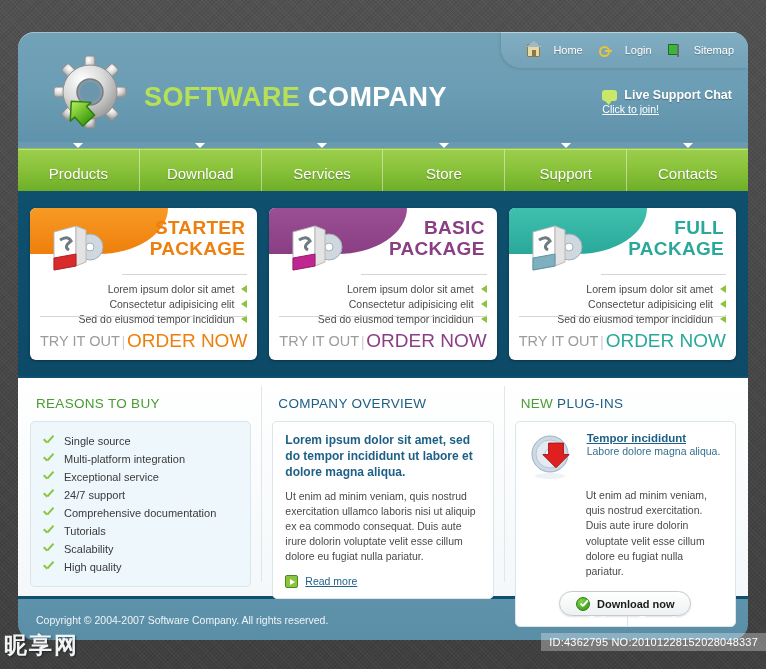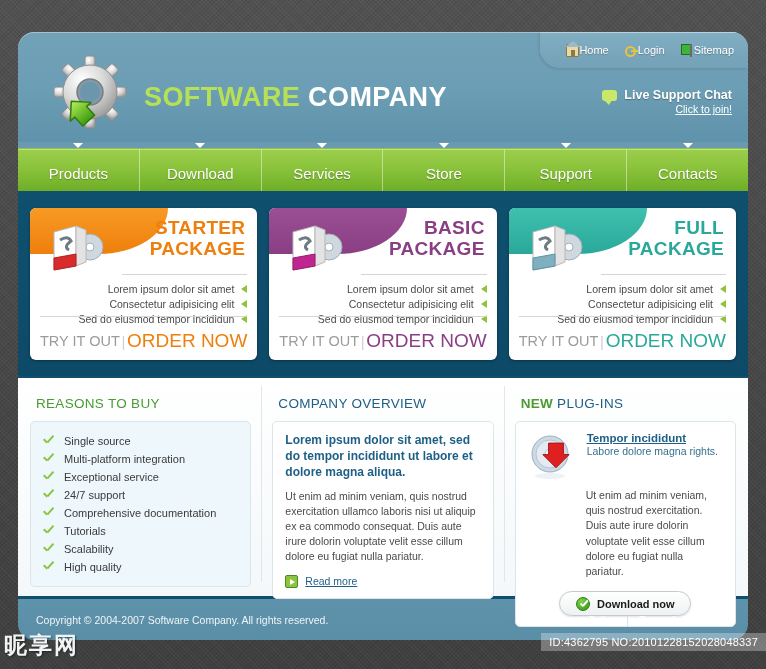--- a/index.html
+++ b/index.html
@@ -26,21 +26,21 @@
     overflow:hidden;
   }
   .topbar {
     position:absolute; right:0; top:0; height:36px;
     padding:0 14px 0 26px;
     background:linear-gradient(180deg,#82aec2 0%,#73a1b7 100%);
     border-bottom-left-radius:20px;
     box-shadow:inset 0 1px 0 rgba(255,255,255,.45), -1px 1px 3px rgba(0,0,0,.12);
     display:flex; align-items:center; gap:16px;
   }
-  .toplink { display:flex; align-items:center; gap:0; cursor:pointer;justify-content:center; }
+  .toplink { display:flex; align-items:center; gap:13px; cursor:pointer;justify-content:center; }
   .toplink span.lbl { color:#fff; font-size:11px; text-shadow:0 1px 1px rgba(0,0,0,.25); }
   .ic { width:13px; height:13px; display:inline-block; position:relative; }
 
   .ic-home { background:#e8d9a8; border:1px solid #8c7a45; border-radius:1px; }
   .ic-home::before { content:""; position:absolute; left:-2px; top:-4px; width:0; height:0;
     border-left:8px solid transparent; border-right:8px solid transparent; border-bottom:6px solid #9fb9c6; }
   .ic-home::after { content:""; position:absolute; left:4px; top:5px; width:4px; height:7px; background:#8c7a45; }
 
   .ic-key { background:transparent; }
   .ic-key::before { content:""; position:absolute; left:0; top:2px; width:7px; height:7px;
@@ -55,21 +55,21 @@
   .logo-wrap { position:absolute; left:30px; top:20px; display:flex; align-items:center; gap:12px; }
   .gear { position:relative; width:84px; height:84px; }
   .gear svg { display:block; }
   .brand-txt { padding-top:6px; }
   .brand-main { font-size:27px; font-weight:bold; letter-spacing:.4px; line-height:1; }
   .brand-main .b1 { color:#b6e055; }
   .brand-main .b2 { color:#ffffff; }
   .brand-sub { color:#ffffff; font-size:11.5px; letter-spacing:.9px; margin-top:5px; }
 
   .support {
-    position:absolute; right:16px; top:56px; text-align:right;
+    position:absolute; right:16px; top:56px; text-align:left;
   }
   .support-row { display:flex; align-items:center; justify-content:flex-end; gap:7px; }
   .bubble { width:15px; height:11px; background:#c9e86a; border-radius:3px; position:relative; }
   .bubble::after { content:""; position:absolute; left:2px; bottom:-4px; width:0; height:0;
     border-left:5px solid transparent; border-right:3px solid transparent; border-top:5px solid #c9e86a; }
   .support-title { color:#fff; font-size:12.5px; font-weight:bold; text-shadow:0 1px 1px rgba(0,0,0,.3); }
   .support-link { color:#fff; font-size:10.5px; text-decoration:underline; cursor:pointer; margin-top:1px; }
 
   
   .navbar {
@@ -148,21 +148,21 @@
     background:linear-gradient(180deg,#ffffff 0%,#f4f8fa 100%);
     padding:8px 12px 14px 12px;
     display:flex; gap:10px; height:220px;
     border-top:2px solid #0f4f70;
   }
   .col { flex:1; display:flex; flex-direction:column; }
   .col + .col { border-left:1px solid #dfe7ea; padding-left:10px; }
   .col-head { padding:10px 6px 10px 6px; font-size:13.5px; letter-spacing:.3px; }
   .col-head.green { color:#4a9b32; }
   .col-head.blue { color:#1d5f86; }
-  .col-head .new { color:#4a9b32; font-weight:bold; }
+  .col-head .new { color:#4a9b32; font-weight:normal; }
   .col-head .rest { color:#1d5f86; }
 
   .panel { flex:1; border:1px solid #dbe6ea; border-radius:5px; padding:10px 12px; }
   .panel.tint { background:#eef7fb; }
   .panel.plain { background:#ffffff; }
 
   .reasons { list-style:none; }
   .reasons li { display:flex; align-items:center; gap:9px; font-size:11px; color:#3a3a3a; padding:3px 0; }
   .chk { width:12px; height:10px; position:relative; flex:none; }
   .chk::before { content:""; position:absolute; left:0; top:4px; width:5px; height:2px; background:#8cc43c; transform:rotate(45deg); }
@@ -508,21 +508,21 @@
             <svg width="50" height="48" viewBox="0 0 50 48">
               <ellipse cx="22" cy="22" rx="18" ry="18" fill="#cdd9e4" stroke="#9db0c0"></ellipse>
               <ellipse cx="22" cy="22" rx="14" ry="14" fill="#e3ebf2" stroke="#b6c6d4"></ellipse>
               <ellipse cx="22" cy="22" rx="5" ry="5" fill="#ffffff" stroke="#a9bbc9"></ellipse>
               <polygon points="22,12 40,12 40,26 47,26 31,42 15,26 22,26" fill="#e02020" stroke="#a81212" stroke-width="1.2" stroke-linejoin="round" transform="translate(-4,-2) scale(0.82) translate(8,4)"></polygon>
               <ellipse cx="22" cy="44" rx="15" ry="3" fill="#dfe8ef" opacity=".55"></ellipse>
             </svg>
           </div>
           <div>
             <div class="plug-title">Tempor incididunt</div>
-            <div class="plug-sub">Labore dolore magna rights.</div>
+            <div class="plug-sub">Labore dolore magna aliqua.</div>
           </div>
         </div>
         <div class="plug-body">Ut enim ad minim veniam, quis nostrud exercitation. Duis aute irure dolorin voluptate velit esse cillum dolore eu fugiat nulla pariatur.</div>
         <div class="dlbtn">
           <span class="okic"></span>
           <span class="lbl">Download now</span>
         </div>
       </div>
     </div>
   </div>

